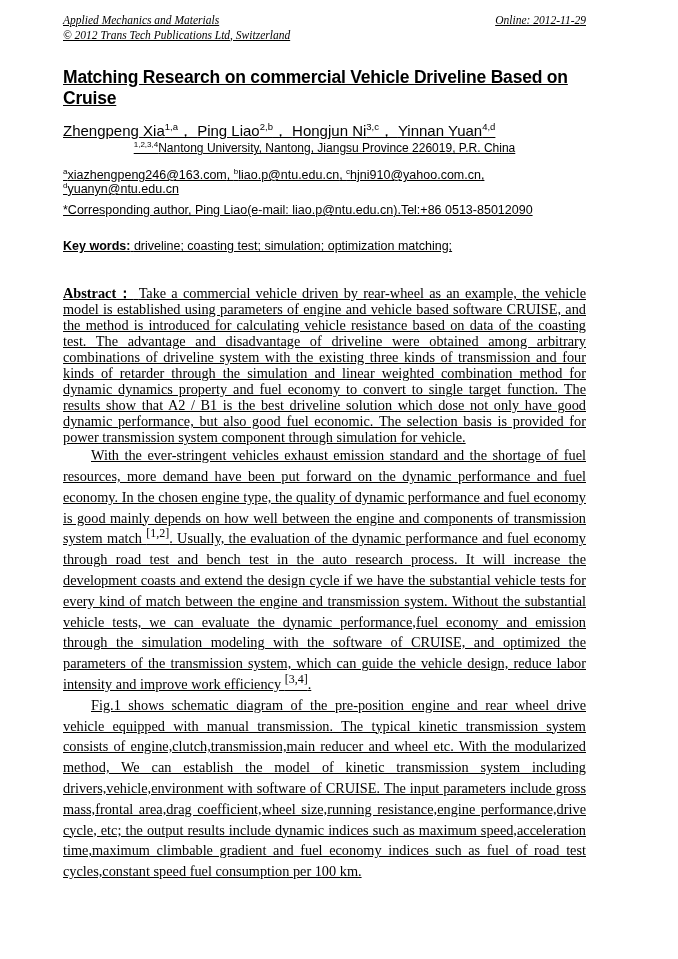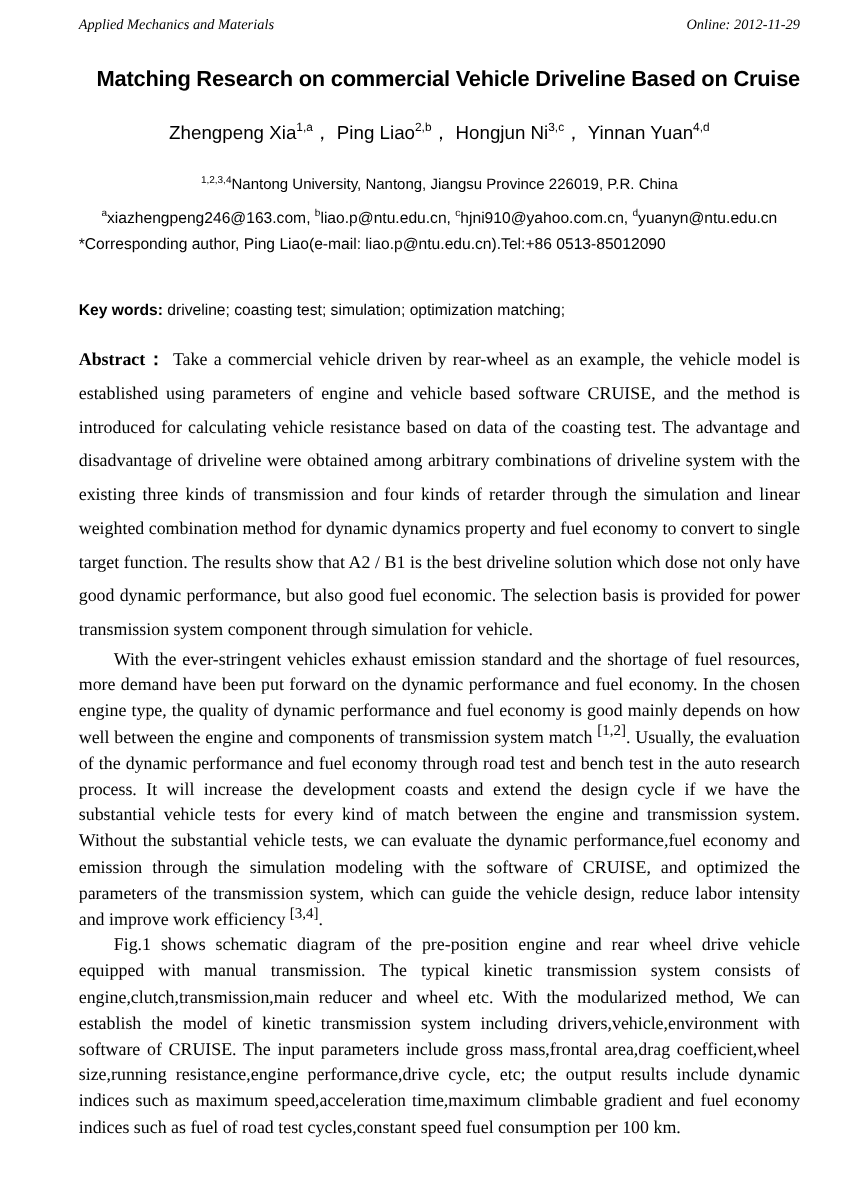--- a/index.html
+++ b/index.html
@@ -3,84 +3,84 @@
 <meta charset="utf-8">
 <style>
   html, body { margin: 0; padding: 0; background: #ffffff; }
   .page {
     position: relative;
     width: 678px;
     height: 959px;
     margin: 0 auto;
     background: #ffffff;
     box-sizing: border-box;
-    padding: 13px 38px 0 63px;
+    padding: 13px 92px 0 63px;
     color: #000;
     font-family: "Liberation Serif", serif;
     overflow: hidden;
+    text-decoration: underline;
   }
   
   .header-row {
     display: flex;
     justify-content: space-between;
     align-items: flex-start;
     font-style: italic;
     font-size: 11.5px;
     line-height: 1.27;
   }
   .header-left div { white-space: nowrap; }
   .online-date { white-space: nowrap; }
   
   .paper-title {
     margin-top: 25px;
     font-family: "Liberation Sans", sans-serif;
     font-weight: bold;
     font-size: 17.5px;
-    text-align: right;
+    text-align: left;
     letter-spacing: -0.2px;
   }
   .authors-line {
-    margin-top: 23px;
+    margin-top: 13px;
     font-family: "Liberation Sans", sans-serif;
     font-size: 15px;
-    text-align: center;
   }
   .authors-line sup { font-size: 9.5px; line-height: 0; }
   .affiliation-line {
-    margin-top: 24px;
+    margin-top: 0;
     font-family: "Liberation Sans", sans-serif;
     font-size: 12px;
     text-align: center;
   }
   .affiliation-line sup { font-size: 8px; line-height: 0; }
   .emails-line {
     margin-top: 13px;
     font-family: "Liberation Sans", sans-serif;
     font-size: 12.5px;
-    text-align: center;
+    text-align: left;
   }
   .emails-line sup { font-size: 8px; line-height: 0; }
   .corresponding-line {
     margin-top: 7px;
     font-family: "Liberation Sans", sans-serif;
     font-size: 12.5px;
     text-align: left;
   }
   
   .keywords-line {
-    margin-top: 39px;
+    margin-top: 22px;
     font-family: "Liberation Sans", sans-serif;
     font-size: 12.5px;
   }
   .kw-label { font-weight: bold; }
   
   .abstract-para {
-    margin: 20px 0 0 0;
+    margin: 32px 0 0 0;
     font-size: 14.3px;
-    line-height: 27px;
+    line-height: 16px;
     text-align: justify;
   }
   .ab-label { font-weight: bold; }
   .section-heading {
     font-size: 14.3px;
     font-weight: bold;
     margin: 10px 0 6px 0;
     font-family: "Liberation Serif", serif;
   }
   .body-para {
@@ -93,20 +93,21 @@
   .body-para sup, .cite-sup { font-size: 12px; line-height: 0; }
 </style>
 </head>
 <body>
 
 <div class="page">
 
   <div class="header-row">
     <div class="header-left">
       <div>Applied Mechanics and Materials</div>
+      <div>© 2012 Trans Tech Publications Ltd, Switzerland</div>
     </div>
     <div class="online-date">Online: 2012-11-29</div>
   </div>
 
   <h1 class="paper-title">Matching Research on commercial Vehicle Driveline Based on Cruise</h1>
 
   <div class="authors-line" id="authors-line"><span>Zhengpeng Xia</span><sup>1,a</sup>， <span>Ping Liao</span><sup>2,b</sup>， <span>Hongjun Ni</span><sup>3,c</sup>， <span>Yinnan Yuan</span><sup>4,d</sup></div>
 
   <div class="affiliation-line"><sup>1,2,3,4</sup><span>Nantong University, Nantong, Jiangsu Province 226019, P.R. China</span></div>
 

